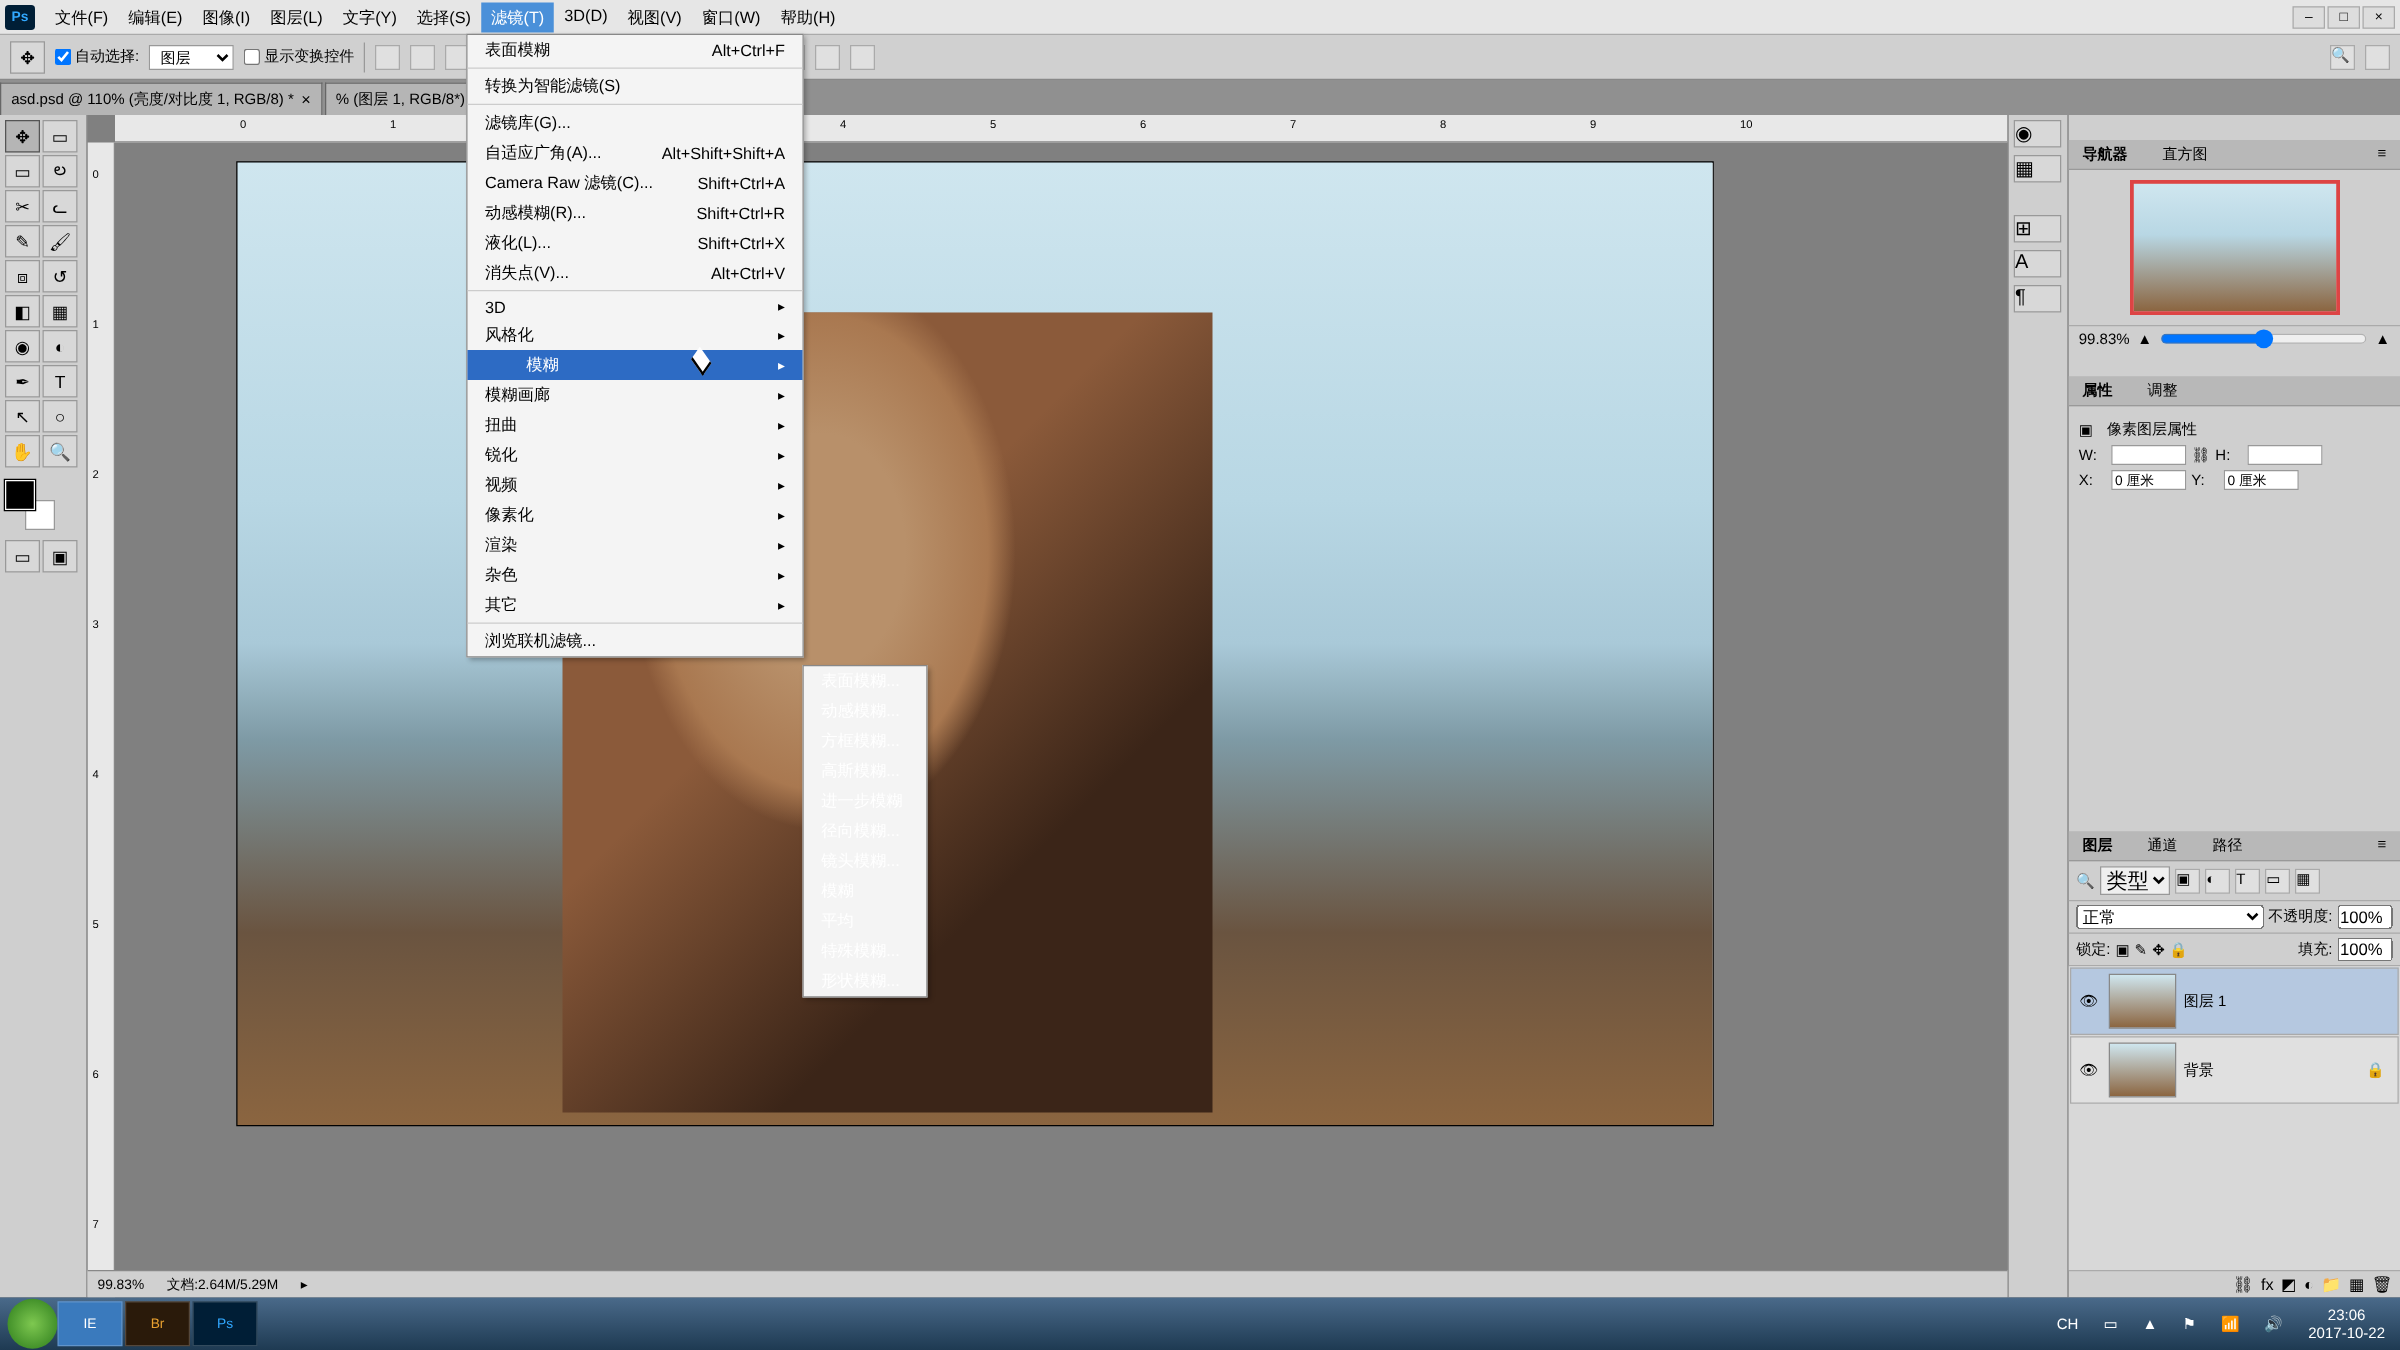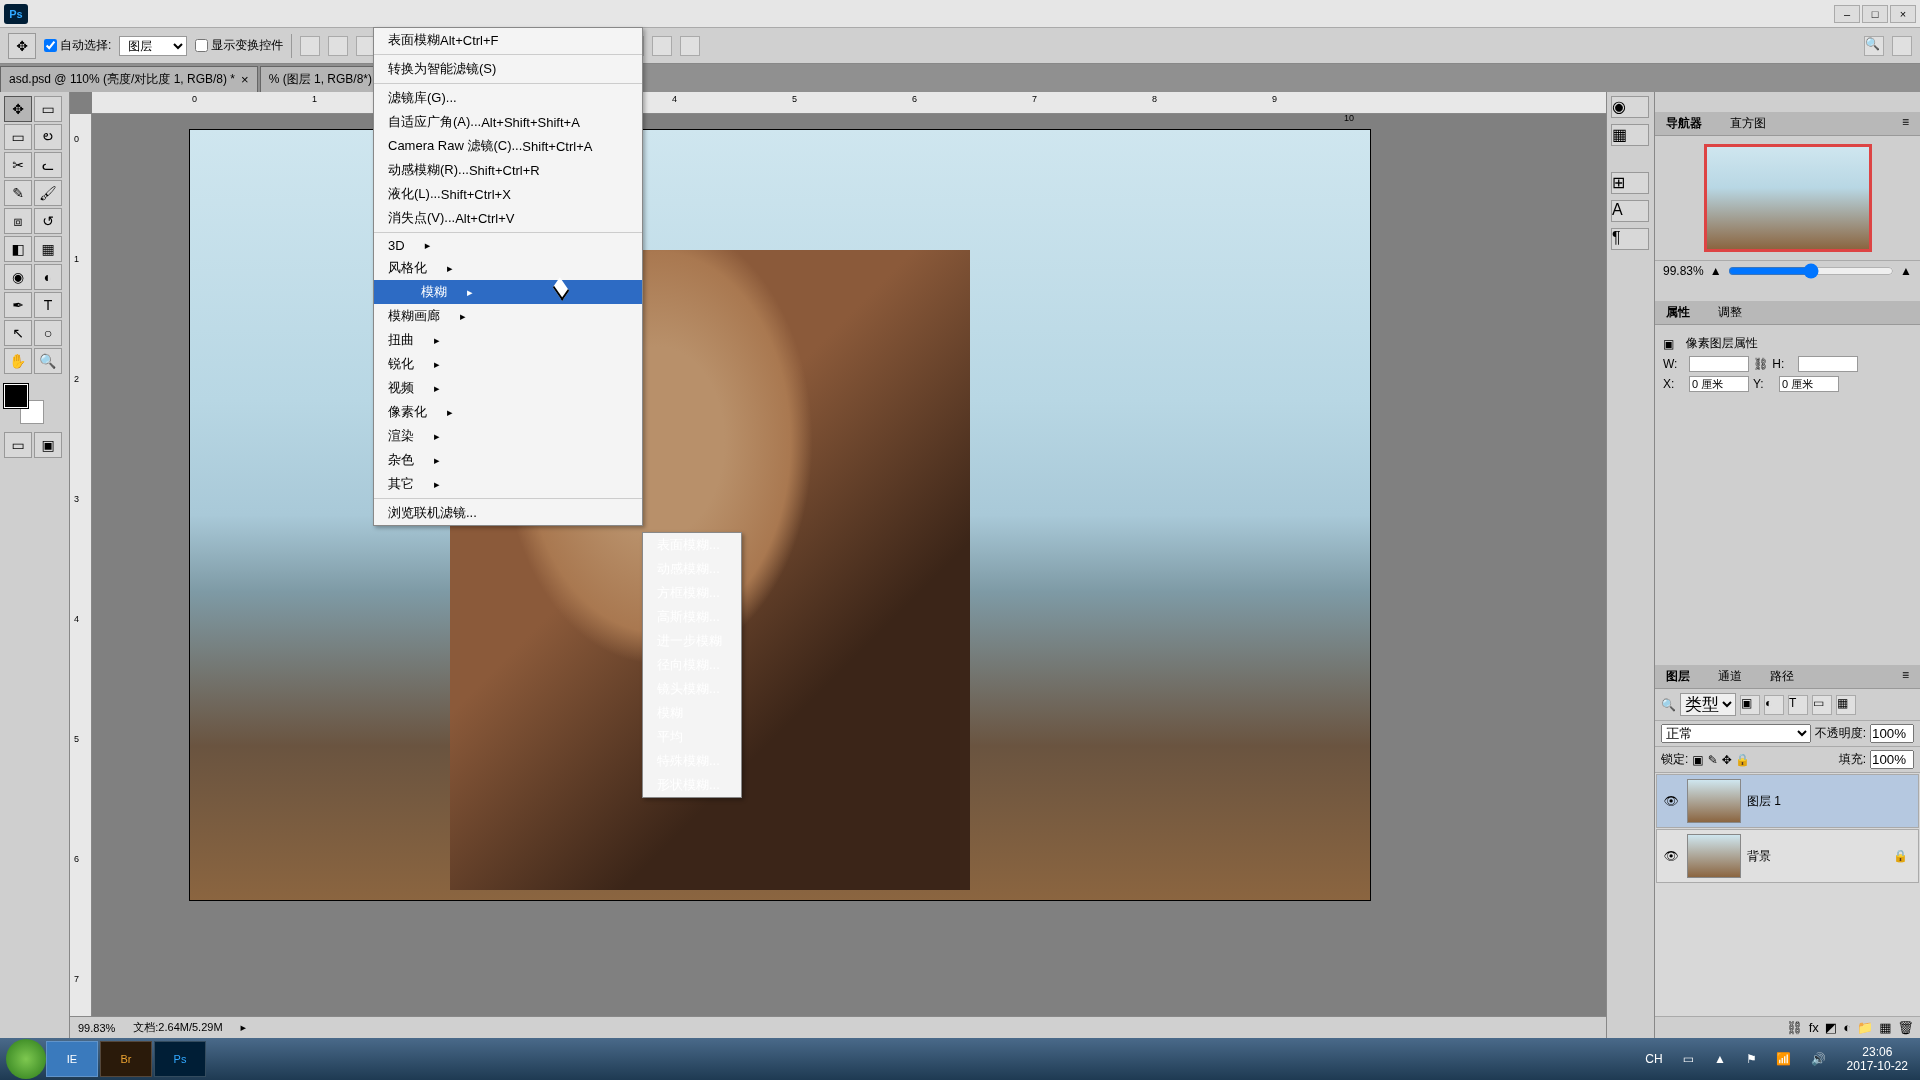--- a/index.html
+++ b/index.html
@@ -66,21 +66,21 @@
 .lock-row { padding:3px 6px; display:flex; align-items:center; gap:4px; border-bottom:1px solid #aaa;}
 .layer { display:flex; align-items:center; padding:4px; border:1px solid #aaa; background:#e0e0e0; margin:1px;}
 .layer.sel { background:#b5c8e0;}
 .eye { width:20px; text-align:center;}
 .lthumb { width:54px; height:44px; background:linear-gradient(180deg,#cfe6ef,#8b6540); border:1px solid #888; margin:0 6px;}
 .panel-foot { padding:3px 6px; display:flex; gap:6px; justify-content:flex-end; border-top:1px solid #aaa; font-size:13px;}
 .panel-foot span { cursor:pointer;}
 
 
 .dropdown { position:absolute; background:#f4f4f4; border:1px solid #888; box-shadow:2px 2px 4px rgba(0,0,0,.3); font-size:13px; z-index:100; min-width:270px;}
-.dd-item { padding:3px 14px; display:flex; align-items:center; cursor:pointer; white-space:nowrap;}
+.dd-item { padding:3px 14px; display:flex; justify-content:space-between; align-items:center; cursor:pointer; white-space:nowrap;}
 .dd-item:hover, .dd-item.hl { background:#2d6bc4; color:#fff;}
 .dd-sep { height:1px; background:#ccc; margin:2px 0;}
 .dd-arrow::after { content:"▸"; font-size:11px; margin-left:20px;}
 .submenu { position:absolute; left:100%; top:0; background:#f4f4f4; border:1px solid #888; box-shadow:2px 2px 4px rgba(0,0,0,.3); min-width:100px;}
 
 .status-bar { position:absolute; bottom:42px; left:70px; right:314px; height:22px; background:#d0d0d0; border-top:1px solid #888; display:flex; align-items:center; padding:0 8px; font-size:11px; gap:18px;}
 
 
 .taskbar { position:absolute; bottom:0; left:0; right:0; height:42px; background:linear-gradient(180deg,#4a6a8a,#1e3a52); display:flex; align-items:center; padding:0 6px;}
 .tb-btn { width:52px; height:36px; margin-right:2px; border:1px solid rgba(255,255,255,.2); display:flex; align-items:center; justify-content:center; font-size:11px; color:#fff;}
@@ -89,20 +89,33 @@
 .clock { text-align:center; line-height:1.2;}
 
 .cursor { position:absolute; width:16px; height:20px; z-index:200; pointer-events:none;}
 .cursor::before { content:""; position:absolute; border-left:2px solid #000; border-bottom:2px solid #000; width:10px; height:14px; transform:rotate(-45deg) skew(-10deg,-10deg); background:#fff;}
 </style>
 </head>
 <body>
 
 <div class="menubar">
   <div class="ps-logo">Ps</div>
+  <div id="menu-items" style="display: flex;">
+      <div class="menu-item">文件(F)</div>
+      <div class="menu-item">编辑(E)</div>
+      <div class="menu-item">图像(I)</div>
+      <div class="menu-item">图层(L)</div>
+      <div class="menu-item">文字(Y)</div>
+      <div class="menu-item">选择(S)</div>
+      <div class="menu-item active">滤镜(T)</div>
+      <div class="menu-item">3D(D)</div>
+      <div class="menu-item">视图(V)</div>
+      <div class="menu-item">窗口(W)</div>
+      <div class="menu-item">帮助(H)</div>
+    </div>
   <div class="win-ctrl">
     <div class="win-btn">–</div>
     <div class="win-btn">□</div>
     <div class="win-btn">×</div>
   </div>
 </div>
 
 <div class="options-bar">
   <span class="tool">✥</span>
   <div class="opt-chk">
@@ -203,21 +216,21 @@
         <span style="left: 100px;">0</span>
         <span style="left: 220px;">1</span>
         <span style="left: 340px;">2</span>
         <span style="left: 460px;">3</span>
         <span style="left: 580px;">4</span>
         <span style="left: 700px;">5</span>
         <span style="left: 820px;">6</span>
         <span style="left: 940px;">7</span>
         <span style="left: 1060px;">8</span>
         <span style="left: 1180px;">9</span>
-        <span style="left: 1252px; margin-top: 19px;">10</span>
+        <span style="left: 1300px;">10</span>
       </div>
     <div class="ruler-v" id="ruler-v">
         <span style="top: 20px;">0</span>
         <span style="top: 140px;">1</span>
         <span style="top: 260px;">2</span>
         <span style="top: 380px;">3</span>
         <span style="top: 500px;">4</span>
         <span style="top: 620px;">5</span>
         <span style="top: 740px;">6</span>
         <span style="top: 860px;">7</span>

